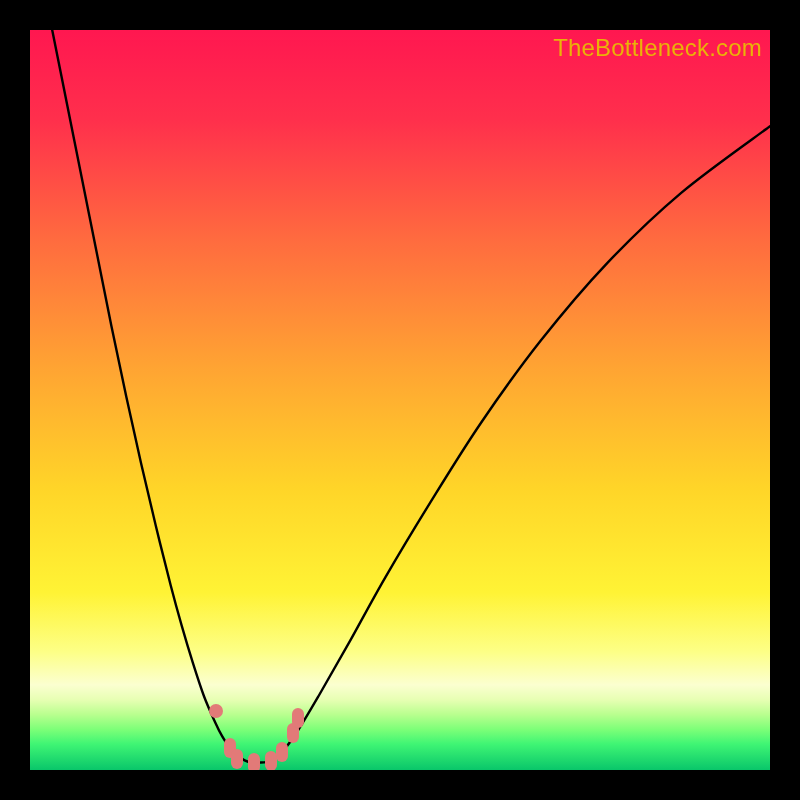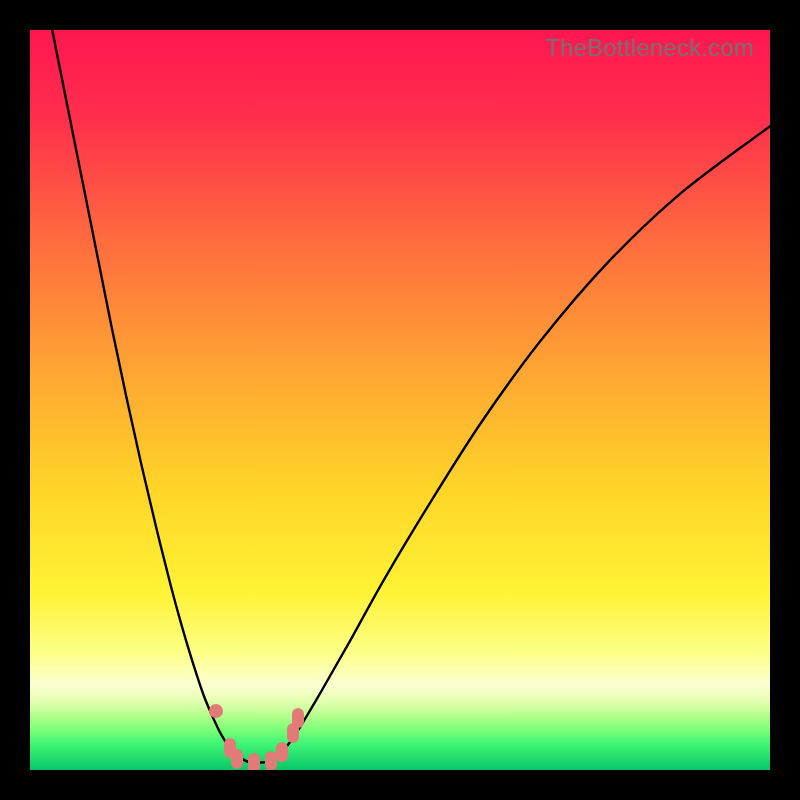--- a/index.html
+++ b/index.html
@@ -30,22 +30,22 @@
   .gradient {
     position: absolute;
     left: 0;
     top: 0;
     width: 100%;
     height: 100%;
   }
   .watermark {
     position: absolute;
     top: 4px;
-    right: 16px;
-    color: #737373;
+    right: 8px;
+    color: #eab308;
     font-size: 24px;
     font-weight: 500;
     letter-spacing: 0.2px;
     user-select: none;
   }
   svg.curves {
     position: absolute;
     left: 0;
     top: 0;
     width: 100%;

